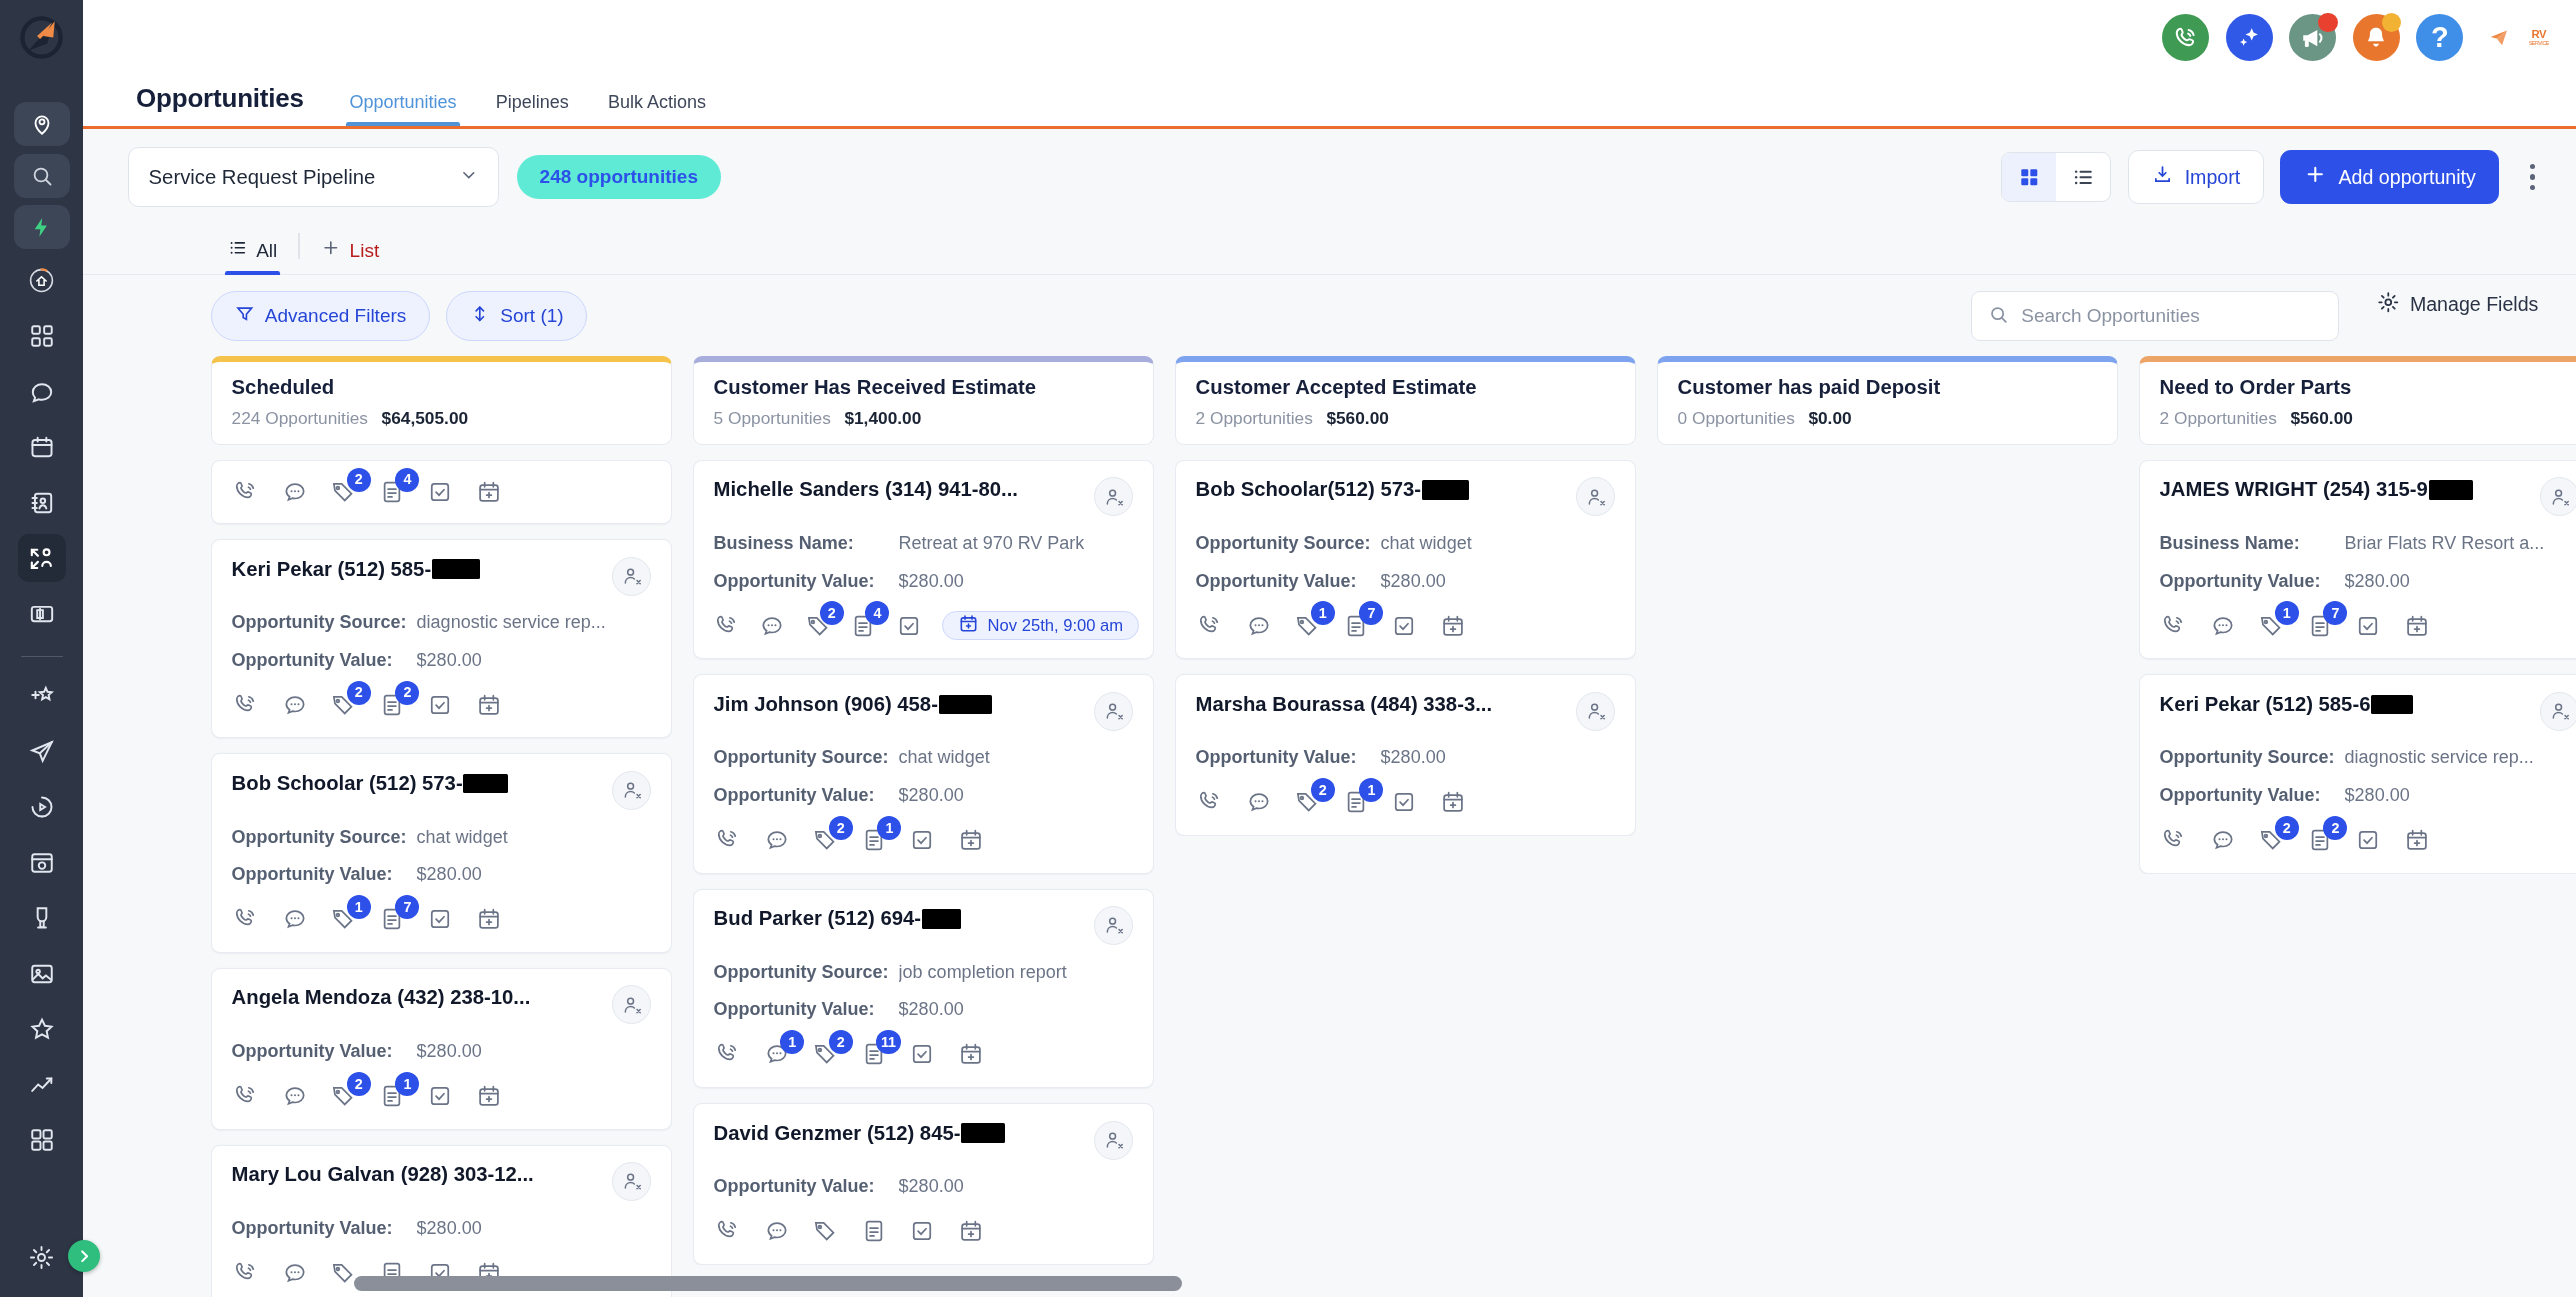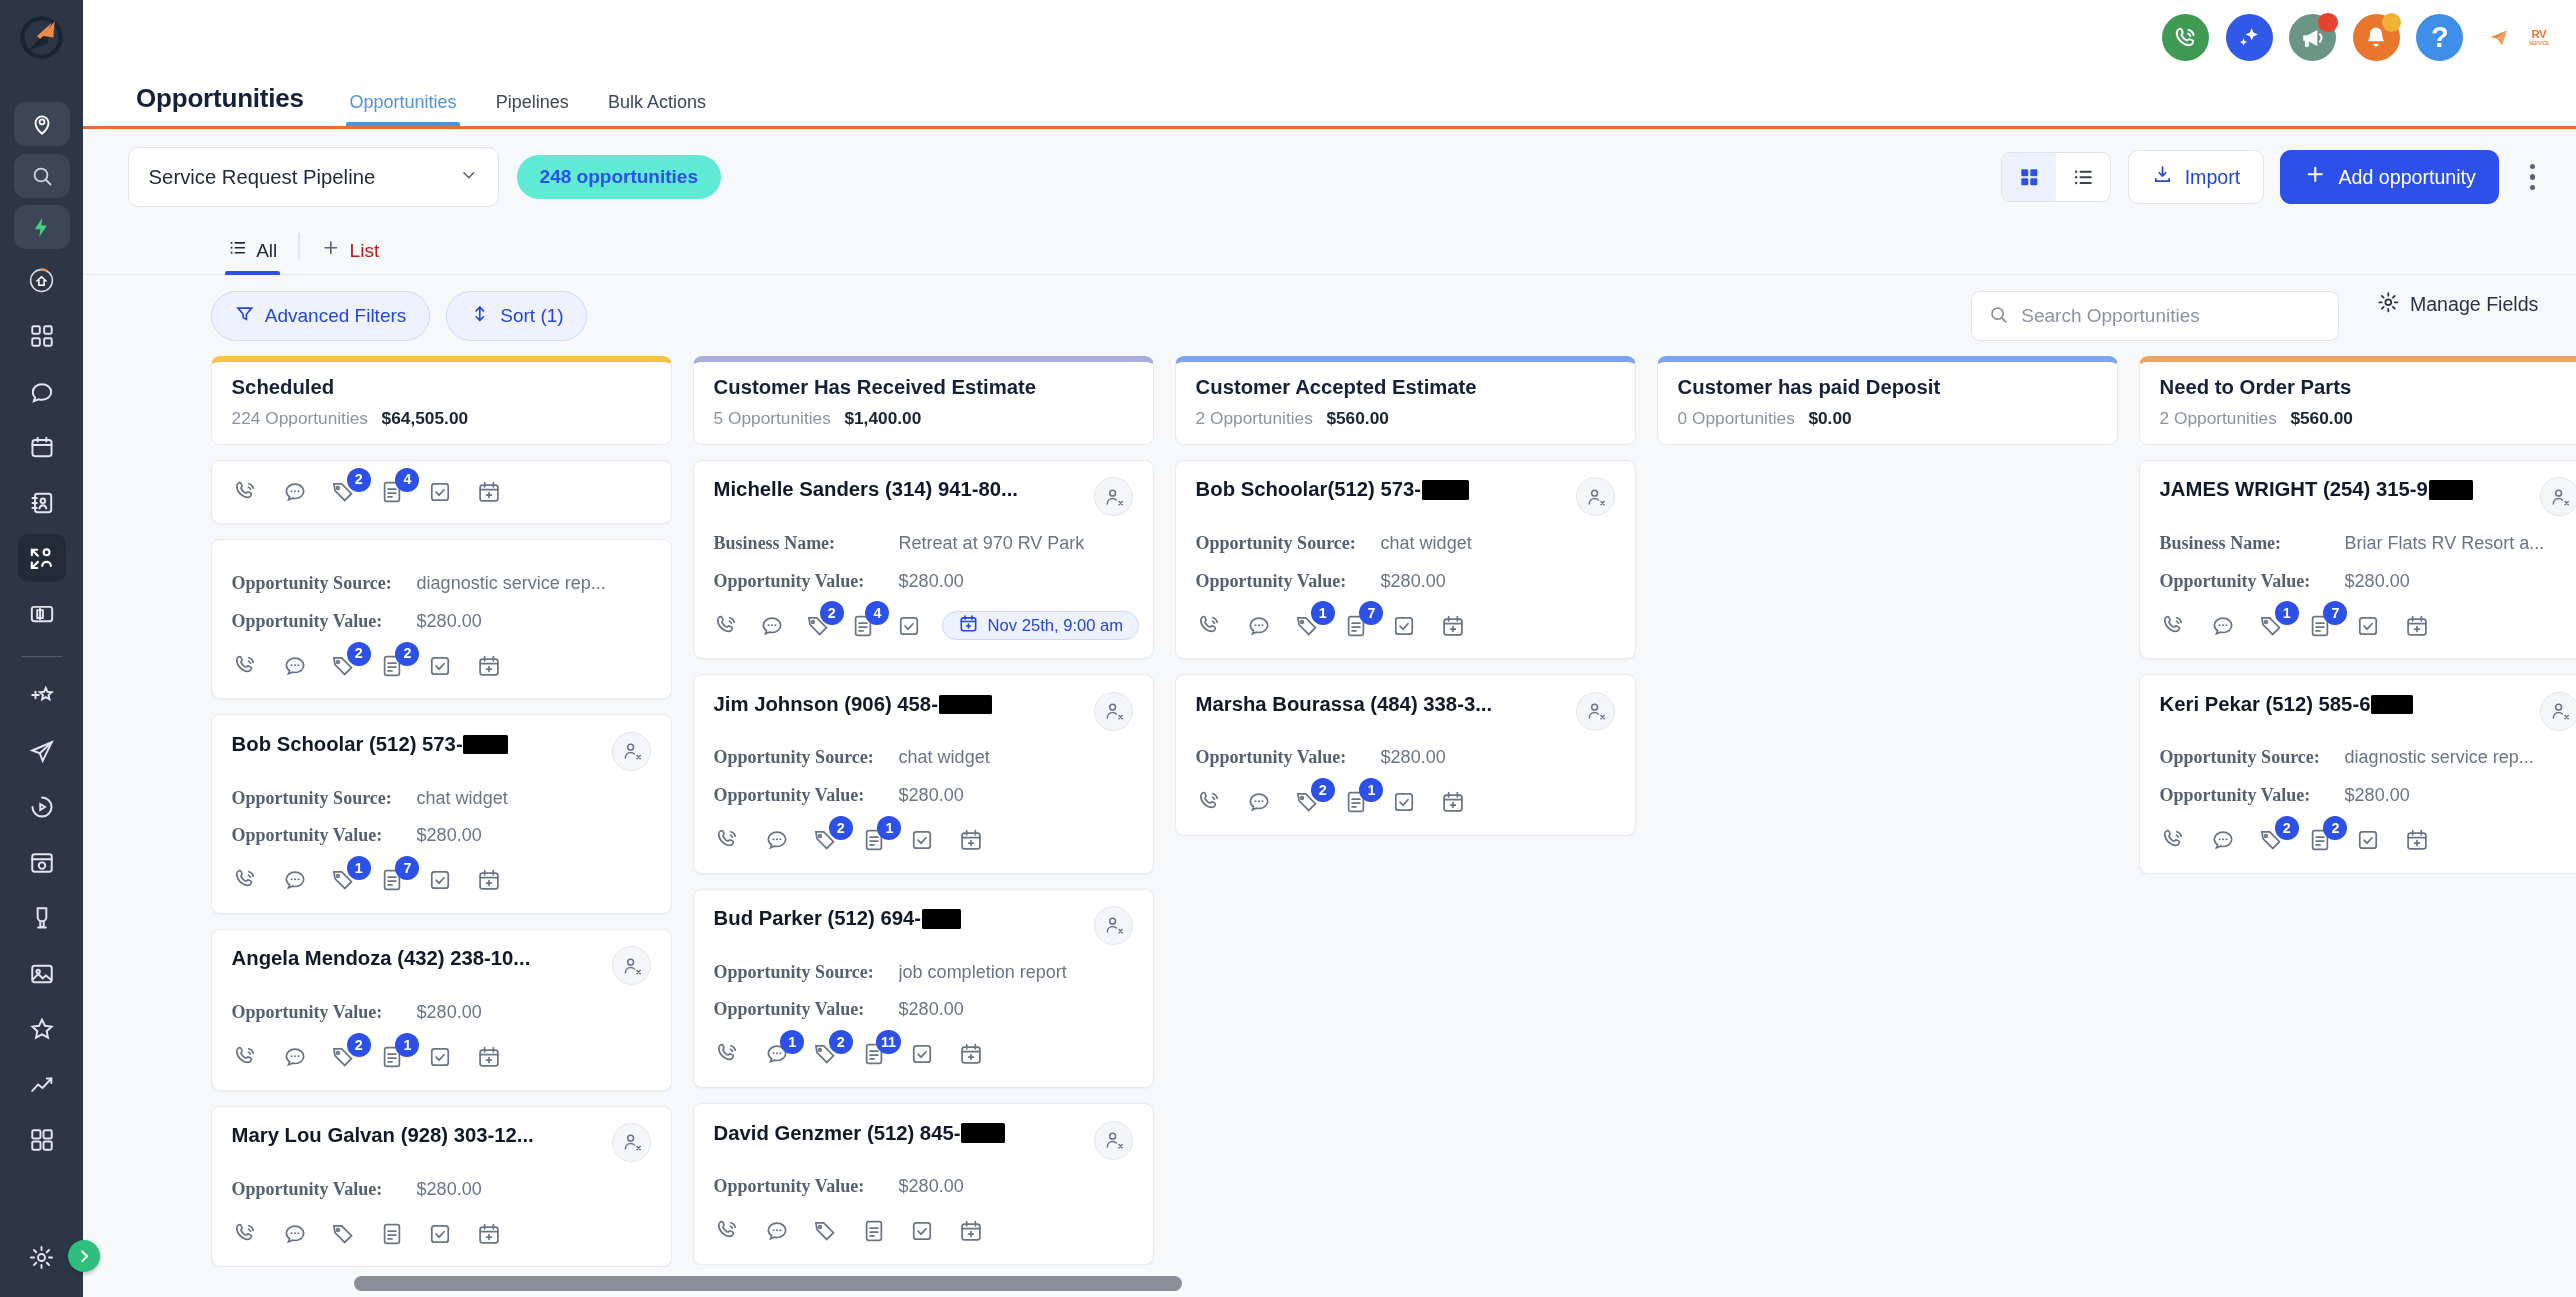--- a/index.html
+++ b/index.html
@@ -137,21 +137,21 @@
   }
   .card.iconsonly { padding:16.6px 19.6px; }
   .cardtop { display:flex; align-items:flex-start; justify-content:space-between; gap:10.6px; }
   .cardname { font-size:20.3px; font-weight:bold; color:#10182a; line-height:1.25; white-space:nowrap; overflow:hidden; display:flex; align-items:center; }
   .redact { display:inline-block; background:#000; height:19.6px; border-radius:1.5px; vertical-align:-2.3px; margin-left:0.8px;}
   .avatarbtn {
     width:39px; height:39px; flex:0 0 39px; border-radius:50%; background:#f4f6f9;
     border:1.5px solid #e3e7ee; display:flex; align-items:center; justify-content:center;
   }
   .frow { display:flex; font-size:18px; margin-top:16.6px; align-items:baseline; }
-  .flabel { color:#555f72; font-weight:bold; width:185px; flex:0 0 185px; white-space:nowrap;font-family:Liberation Serif, serif; }
+  .flabel { color:#555f72; font-weight:bold; width:185px; flex:0 0 185px; white-space:nowrap; }
   .fval { color:#6b7487; white-space:nowrap; overflow:hidden; text-overflow:ellipsis; }
   .iconrow { display:flex; align-items:center; gap:19.6px; margin-top:19.6px; }
   .ci { position:relative; width:29px; height:29px; display:flex; align-items:center; justify-content:center; }
   .ci .badge {
     position:absolute; top:-9.8px; right:-13px; min-width:24px; height:24px; padding:0 5.3px;
     border-radius:753px; background:#2c50e8; color:#fff; font-size:14.3px; font-weight:bold;
     display:flex; align-items:center; justify-content:center; line-height:1;
   }
   .datepill {
     display:flex; align-items:center; gap:9px; border:1.5px solid #ccd7fb; background:#eef2ff;
@@ -544,20 +544,30 @@
                   </span>
                   <span class="ci">
                     <svg width="26" height="26" viewBox="0 0 24 24" fill="none" stroke="#6b7487" stroke-width="1.6" stroke-linecap="round">
                       <rect x="3.8" y="5.6" width="16.4" height="14.6" rx="2.2"></rect>
                       <path d="M3.8 9.8h16.4M8 3.4v3.8M16 3.4v3.8M12 12.6v4.4M9.8 14.8h4.4"></path>
                     </svg>
                   </span>
                 </div>
               </div>
               <div class="card">
+                <div class="cardtop">
+                  <div class="cardname">Keri Pekar (512) 585-<span class="redact" style="width:48px"></span></div>
+                  <div class="avatarbtn">
+                    <svg width="22.6" height="22.6" viewBox="0 0 24 24" fill="none" stroke="#6b7487" stroke-width="1.6" stroke-linecap="round">
+                      <circle cx="10.2" cy="7.6" r="3.1"></circle>
+                      <path d="M4.6 19c0-3.4 2.5-5.6 5.6-5.6 1.6 0 3 .55 4 1.5"></path>
+                      <path d="M17 16.4l3.4 3.4M20.4 16.4L17 19.8"></path>
+                    </svg>
+                  </div>
+                </div>
                 <div class="frow">
                   <span class="flabel">Opportunity Source:</span>
                   <span class="fval">diagnostic service rep...</span>
                 </div>
                 <div class="frow">
                   <span class="flabel">Opportunity Value:</span>
                   <span class="fval">$280.00</span>
                 </div>
                 <div class="iconrow">
                   <span class="ci">

